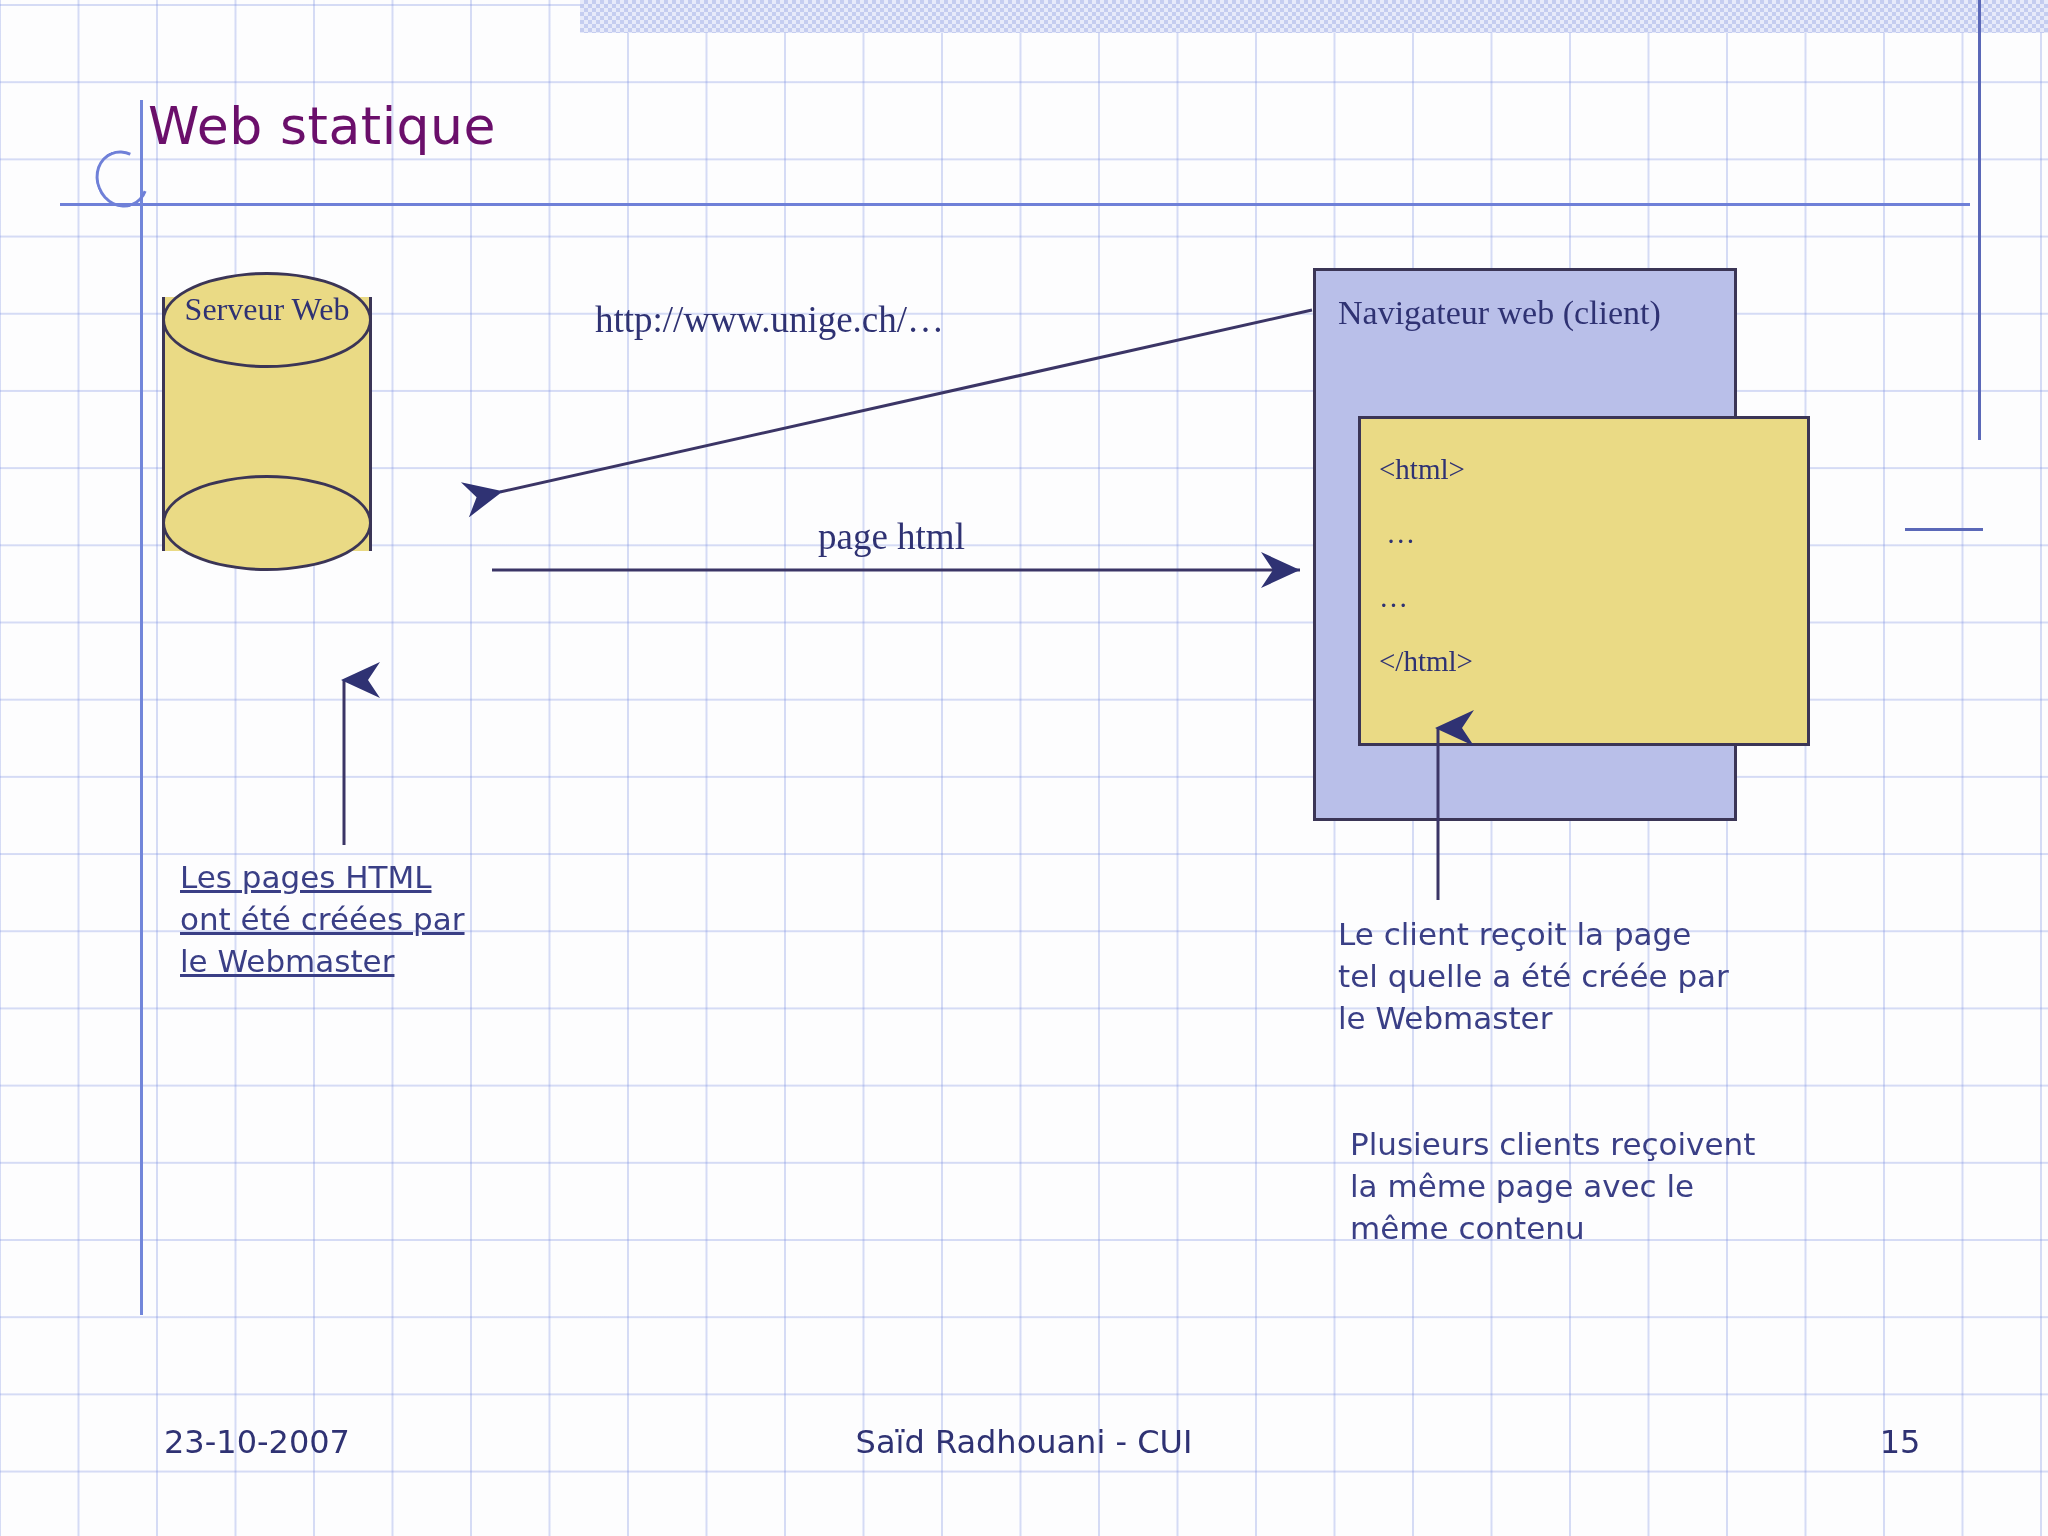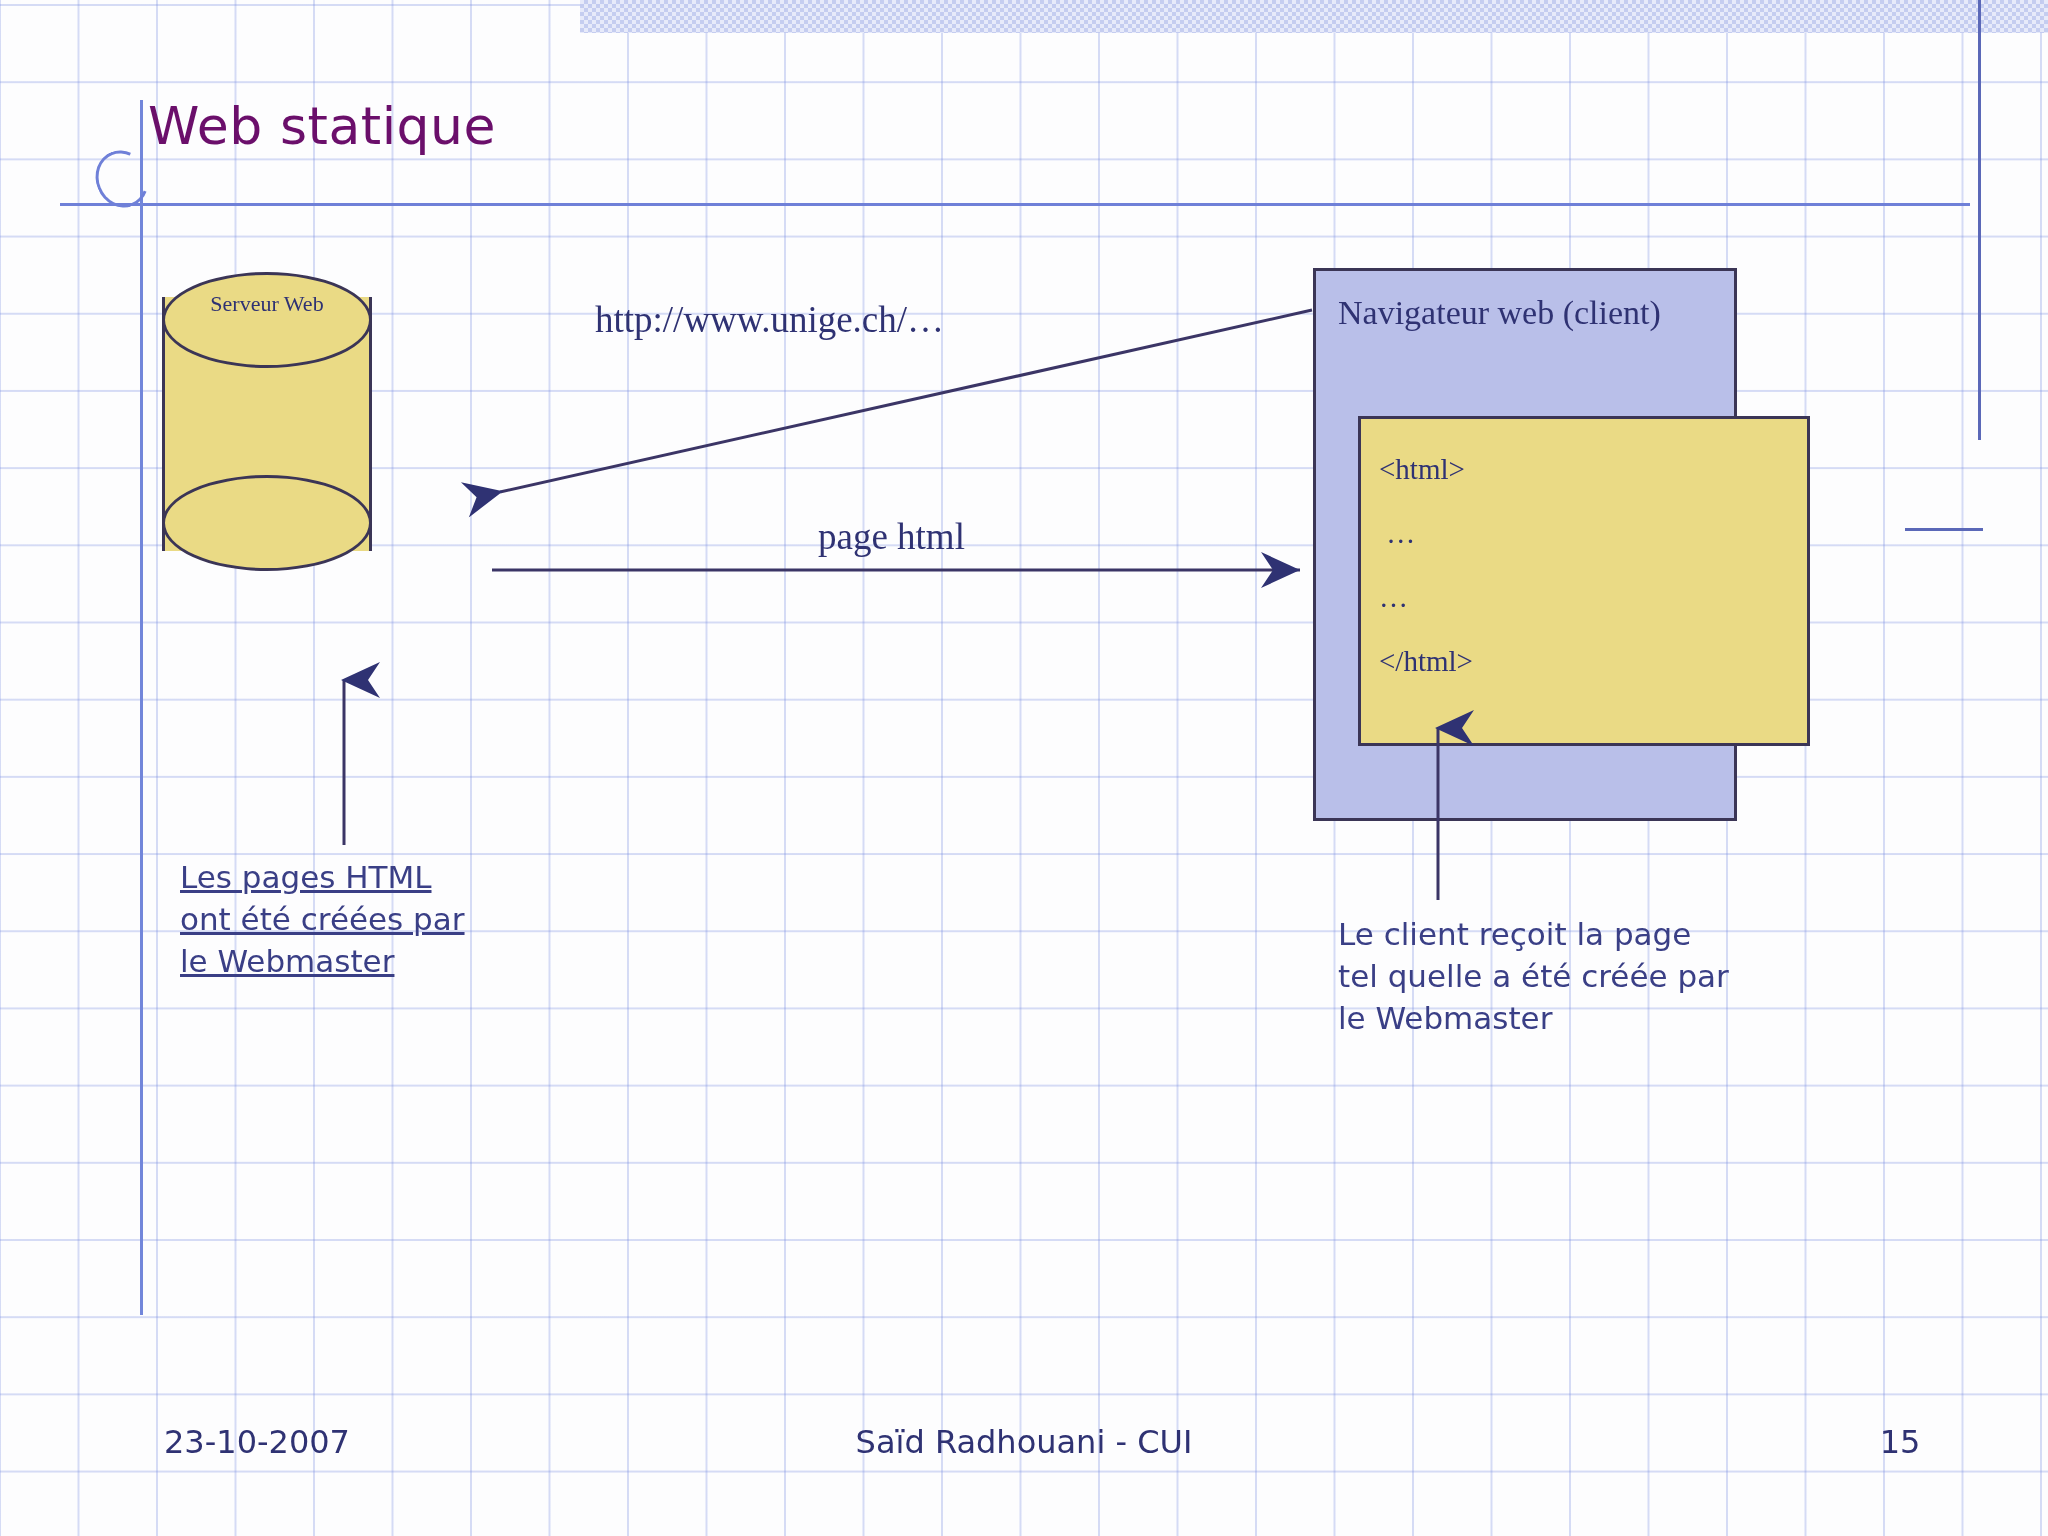--- a/index.html
+++ b/index.html
@@ -72,21 +72,21 @@
     background:#eada85;border:3px solid #3b3556;border-radius:50%;
     box-sizing:border-box;
   }
   .cyl-top{
     position:absolute;left:0;top:-3px;width:210px;height:96px;
     background:#eada85;border:3px solid #3b3556;border-radius:50%;
     box-sizing:border-box;
   }
   .cyl-label{
     position:absolute;left:0;top:16px;width:210px;text-align:center;
-    font-family:"Liberation Serif", serif;font-size:22px;color:#2f3273;
+    font-family:"Liberation Serif", serif;font-size:32px;color:#2f3273;
     white-space:nowrap;
   }
   
   .browser{
     position:absolute;left:1313px;top:268px;width:424px;height:553px;
     background:#b9bfe9;border:3px solid #3b3556;box-sizing:border-box;text-decoration:underline;
   }
   .browser-title{
     position:absolute;left:22px;top:23px;
     font-family:"Liberation Serif", serif;font-size:34px;color:#2f3273;white-space:nowrap;
@@ -178,18 +178,21 @@
 
   <div class="ser-label lbl-url">http://www.unige.ch/…</div>
   <div class="ser-label lbl-page">page html</div>
 
   <div class="note note-left">Les pages HTML
 ont été créées par
 le Webmaster</div>
   <div class="note note-right1">Le client reçoit la page
 tel quelle a été créée par
 le Webmaster</div>
+  <div class="note note-right2">Plusieurs clients reçoivent
+la même page avec le
+même contenu</div>
 
   <div class="footer f-date">23-10-2007</div>
   <div class="footer f-center">Saïd Radhouani - CUI</div>
   <div class="footer f-num">15</div>
 
 </div>
 
 </body></html>

